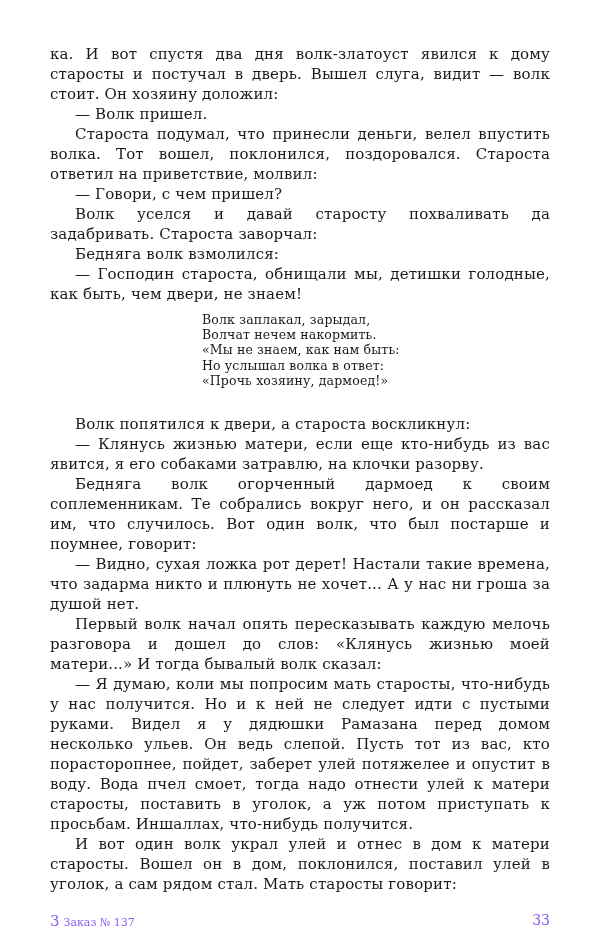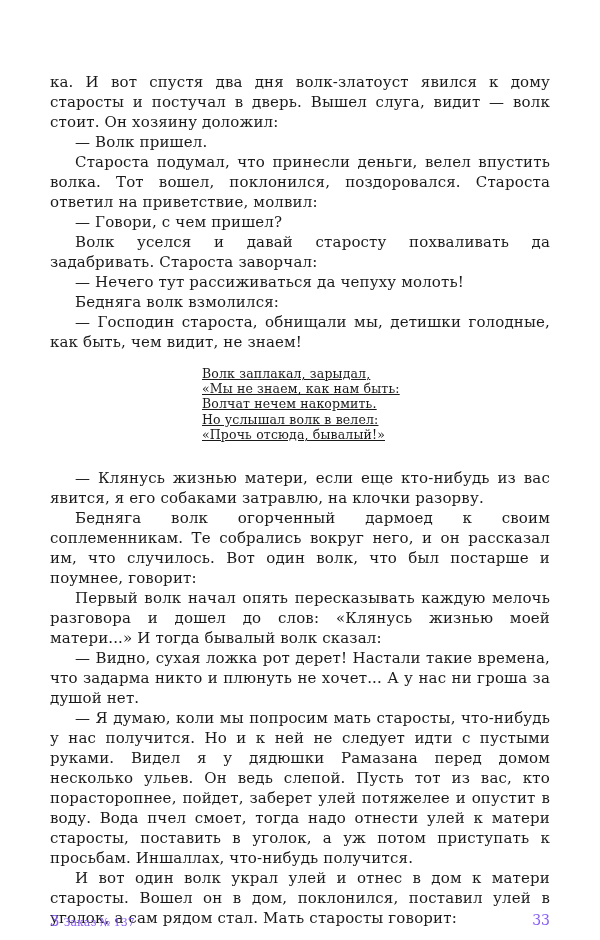--- a/index.html
+++ b/index.html
@@ -4,24 +4,24 @@
   <style>
     html, body { margin: 0; padding: 0; background: #ffffff; }
     body { width: 600px; height: 940px; position: relative; overflow: hidden; }
     .page {
       position: absolute; left: 50px; top: 44px; width: 500px;
       font-family: "DejaVu Serif", "Liberation Serif", serif;
       font-size: 15px; line-height: 20px; color: #1a1a1a;
       letter-spacing: 0.15px;
     }
     .p { margin: 0; text-align: justify; text-indent: 25px; }
-    .p.noindent { text-indent: 0; margin-top: 28px; }
+    .p.noindent { text-indent: 0; }
     .verse {
-      margin: 14px 0 26px 152px;
-      font-size: 12.5px; line-height: 15.2px; text-decoration: underline;
+      margin: 8px 0 26px 152px;
+      font-size: 12.5px; line-height: 15.2px;
     }
     .verse div { white-space: nowrap; }
     .footer {
       position: absolute; left: 50px; top: 912px; width: 500px; height: 20px;
       font-family: "DejaVu Serif", "Liberation Serif", serif; color: #8b5cf6;
     }
     .sig { position: absolute; left: 0; top: 0; font-size: 14px; }
     .sig .big { font-size: 15px; }
     .sig .small { font-size: 11px; margin-left: 4px; }
     .pagenum { position: absolute; right: 0; top: 0; font-size: 14px; }
@@ -29,38 +29,38 @@
 </head>
 <body>
 
 <div class="page">
   <div>
     <p class="p noindent">ка. И вот спустя два дня волк-златоуст явился к дому старосты и постучал в дверь. Вышел слуга, видит — волк стоит. Он хозяину доложил:</p>
     <p class="p">— Волк пришел.</p>
     <p class="p">Староста подумал, что принесли деньги, велел впустить волка. Тот вошел, поклонился, поздоровался. Староста ответил на приветствие, молвил:</p>
     <p class="p">— Говори, с чем пришел?</p>
     <p class="p">Волк уселся и давай старосту похваливать да задабривать. Староста заворчал:</p>
-    <p class="p">— Нечего тут рассиживаться да чепуху молоть!</p>
     <p class="p">Бедняга волк взмолился:</p>
-    <p class="p">— Господин староста, обнищали мы, детишки голодные, как быть, чем видит, не знаем!</p>
+    <p class="p">— Господин староста, обнищали мы, детишки голодные, как быть, чем двери, не знаем!</p>
   </div>
 
   <div class="verse">
     <div>Волк заплакал, зарыдал,</div>
+    <div>Волчат нечем накормить.</div>
     <div>«Мы не знаем, как нам быть:</div>
-    <div>Волчат нечем накормить.</div>
-    <div>Но услышал волк в велел:</div>
-    <div>«Прочь отсюда, бывалый!»</div>
+    <div>Но услышал волка в ответ:</div>
+    <div>«Прочь хозяину, дармоед!»</div>
   </div>
 
   <div>
+    <p class="p">Волк попятился к двери, а староста воскликнул:</p>
     <p class="p">— Клянусь жизнью матери, если еще кто-нибудь из вас явится, я его собаками затравлю, на клочки разорву.</p>
     <p class="p">Бедняга волк огорченный дармоед к своим соплеменникам. Те собрались вокруг него, и он рассказал им, что случилось. Вот один волк, что был постарше и поумнее, говорит:</p>
+    <p class="p">— Видно, сухая ложка рот дерет! Настали такие времена, что задарма никто и плюнуть не хочет... А у нас ни гроша за душой нет.</p>
     <p class="p">Первый волк начал опять пересказывать каждую мелочь разговора и дошел до слов: «Клянусь жизнью моей матери...» И тогда бывалый волк сказал:</p>
-    <p class="p">— Видно, сухая ложка рот дерет! Настали такие времена, что задарма никто и плюнуть не хочет... А у нас ни гроша за душой нет.</p>
     <p class="p">— Я думаю, коли мы попросим мать старосты, что-нибудь у нас получится. Но и к ней не следует идти с пустыми руками. Видел я у дядюшки Рамазана перед домом несколько ульев. Он ведь слепой. Пусть тот из вас, кто порасторопнее, пойдет, заберет улей потяжелее и опустит в воду. Вода пчел смоет, тогда надо отнести улей к матери старосты, поставить в уголок, а уж потом приступать к просьбам. Иншаллах, что-нибудь получится.</p>
     <p class="p">И вот один волк украл улей и отнес в дом к матери старосты. Вошел он в дом, поклонился, поставил улей в уголок, а сам рядом стал. Мать старосты говорит:</p>
 
   </div>
 </div>
 
 <div class="footer">
   <div class="sig">
     <span class="big">3</span><span class="small">Заказ № 137</span>
   </div>

